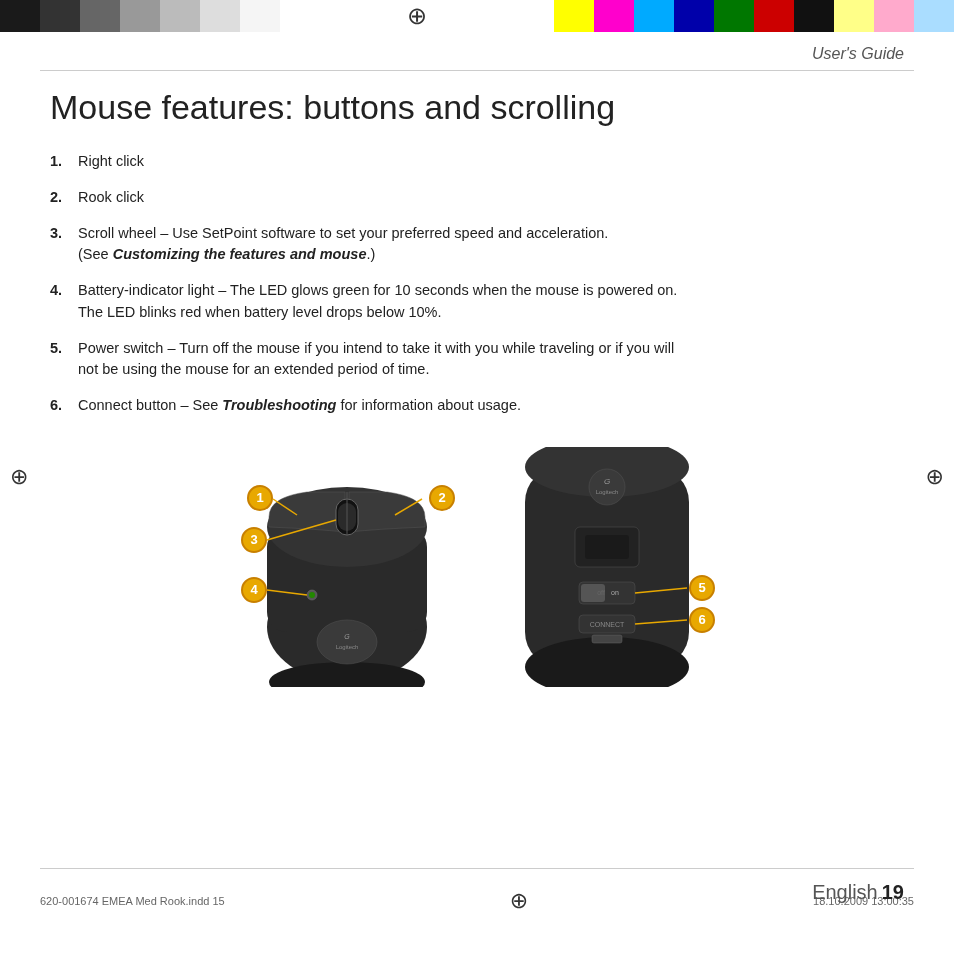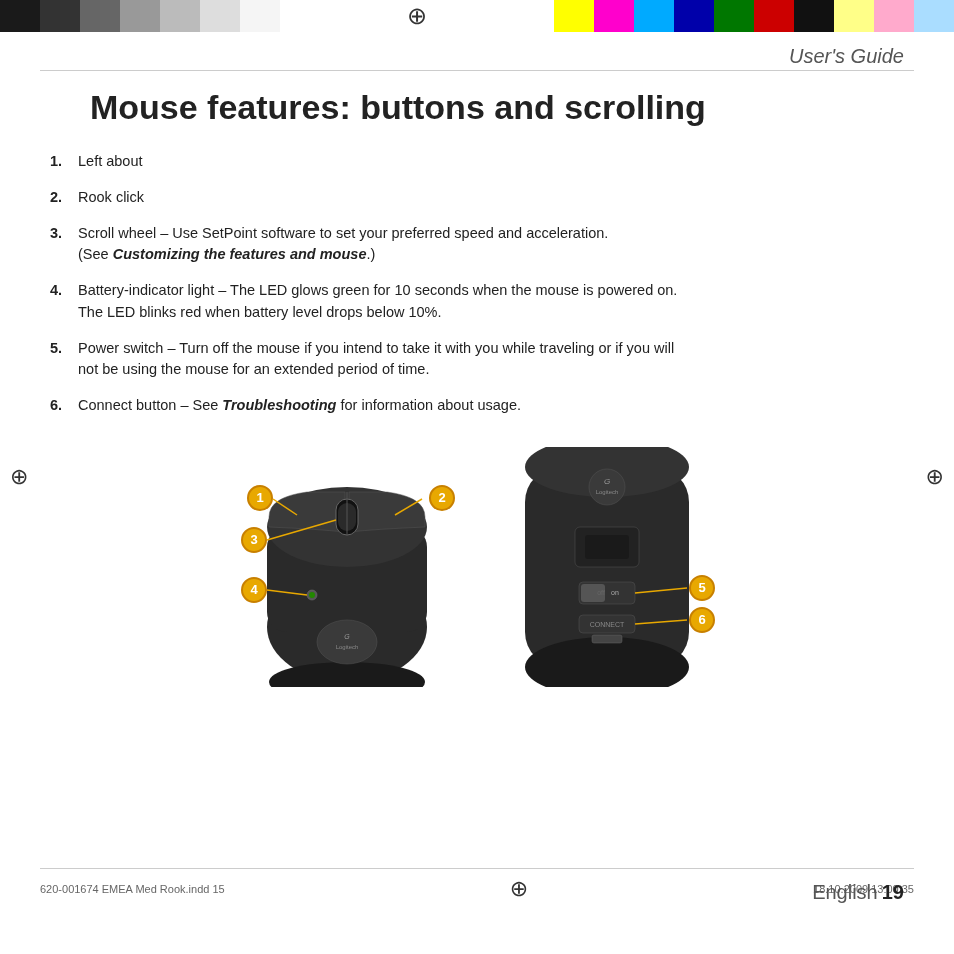--- a/index.html
+++ b/index.html
@@ -34,41 +34,40 @@
       left: 40px;
       right: 40px;
       height: 1px;
       background: #ccc;
     }
 
     .page-header {
       position: absolute;
       top: 45px;
       right: 50px;
-      font-size: 20px;
+      font-size: 16px;
       color: #555;
       font-style: italic;
     }
 
     
     .main-content {
       position: absolute;
       top: 88px;
       left: 50px;
       right: 50px;
       bottom: 100px;
     }
 
     .page-title {
       font-size: 34px;
-      font-weight: bold;
+      font-weight: normal;
       color: #222;
       margin-bottom: 24px;
       font-family: Arial, Helvetica, sans-serif;
-      margin-left: 40px;
     }
 
     .feature-list {
       list-style: none;
       margin-bottom: 20px;
     }
 
     .feature-list li {
       display: flex;
       margin-bottom: 14px;
@@ -127,21 +126,21 @@
       position: absolute;
       bottom: 85px;
       left: 40px;
       right: 40px;
       height: 1px;
       background: #ccc;
     }
 
     .footer-bottom {
       position: absolute;
-      bottom: 52px;
+      bottom: 40px;
       left: 40px;
       right: 40px;
       display: flex;
       align-items: center;
       justify-content: space-between;
     }
 
     .footer-left {
       font-size: 11px;
       color: #666;
@@ -231,21 +230,21 @@
 <div class="page-header">User's Guide</div>
 
 <div class="main-content">
 
   <h1 class="page-title">Mouse features: buttons and scrolling</h1>
 
   <ol class="feature-list">
 
     <li>
       <span class="num">1.</span>
-      <span class="text">Left about</span>
+      <span class="text">Right click</span>
     </li>
 
     <li>
       <span class="num">2.</span>
       <span class="text">Rook click</span>
     </li>
 
     <li>
       <span class="num">3.</span>
       <span class="text">Scroll wheel – Use SetPoint software to set your preferred speed and acceleration.<br>

